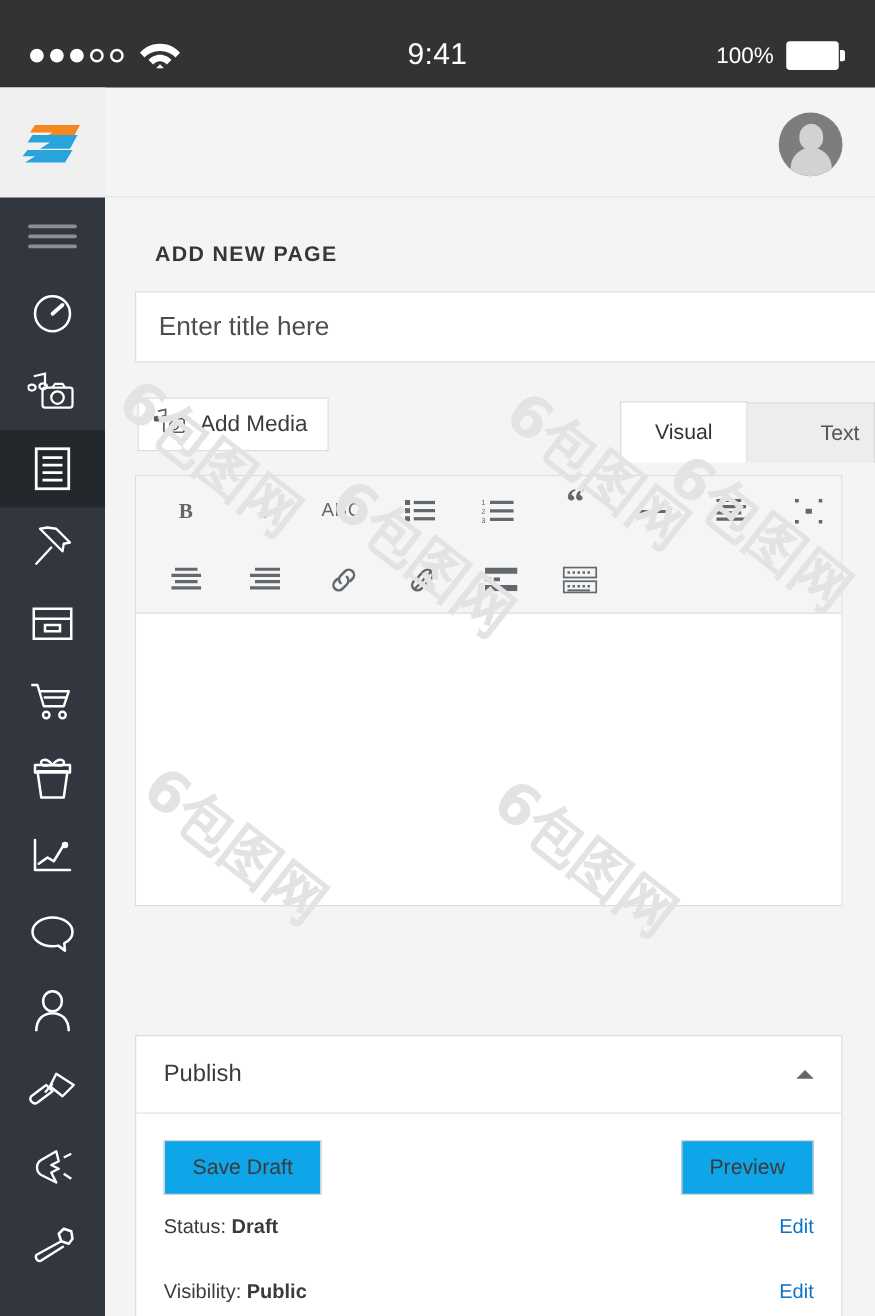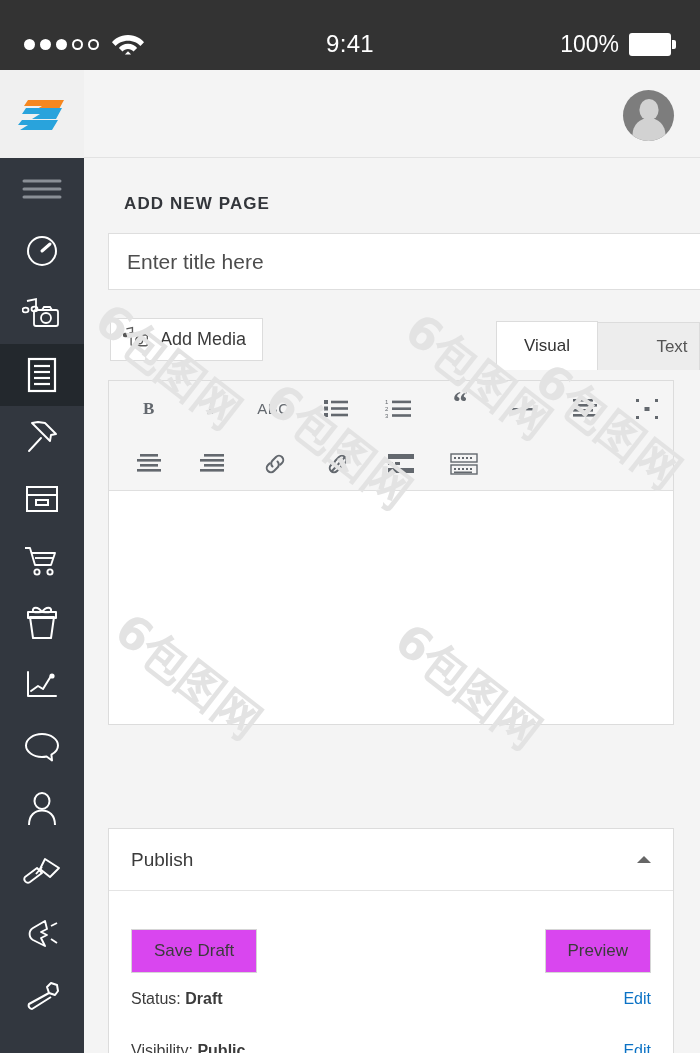--- a/index.html
+++ b/index.html
@@ -21,21 +21,21 @@
   .dots { display: flex; align-items: center; gap: 5px; }
   .dot { width: 11px; height: 11px; border-radius: 50%; background: #fff; }
   .dot.hollow { background: transparent; border: 2px solid #fff; }
   .wifi { width: 34px; height: 24px; position: relative; }
   .sb-center {
     position: absolute; left: 0; right: 0; text-align: center;
     font-size: 24px; letter-spacing: .3px; pointer-events: none;
   }
   .sb-right {
     margin-left: auto; display: flex; align-items: center; gap: 10px;
-    font-size: 23px; position: relative; z-index: 2;
+    font-size: 18px; position: relative; z-index: 2;
   }
   .battery {
     width: 47px; height: 23px; border: 0; background: transparent;
     position: relative; display: inline-block;
   }
   .battery .body { position:absolute; left:0; top:0; width:42px; height:23px; background:#fff; border-radius:3px; }
   .battery .cap { position:absolute; right:0; top:7px; width:4px; height:9px; background:#fff; border-radius:0 2px 2px 0; }
 
   
   .topbar {
@@ -138,24 +138,23 @@
   .publish-head {
     height: 62px; border-bottom: 1px solid #e4e4e4;
     display: flex; align-items: center; padding: 0 22px;
     font-size: 19px; color: #3b3b3b; gap: 24px;
   }
   .caret { margin-left: auto; width: 0; height: 0;
     border-left: 7px solid transparent; border-right: 7px solid transparent;
     border-bottom: 7px solid #666; }
   .pub-btn-row { display: flex; align-items: center; padding: 21px 22px 0 22px; }
   .btn {
-    background: #d946ef; border: 1px solid #d5d5d5;
+    background: #0ea5e9; border: 1px solid #d5d5d5;
     font-size: 17px; color: #3b3b3b; padding: 11px 22px; cursor: pointer;
     font-family: "Liberation Sans", sans-serif;
-    margin-top: 17px;
   }
   .btn.preview { margin-left: auto; }
   .pub-row {
     display: flex; align-items: center; padding: 0 22px; height: 52px;
     font-size: 16px; color: #3b3b3b;
   }
   .pub-row b { font-weight: bold; }
   .pub-row .edit-link { margin-left: auto; color: #0b72c5; font-size: 16px; cursor: pointer; }
 
   

